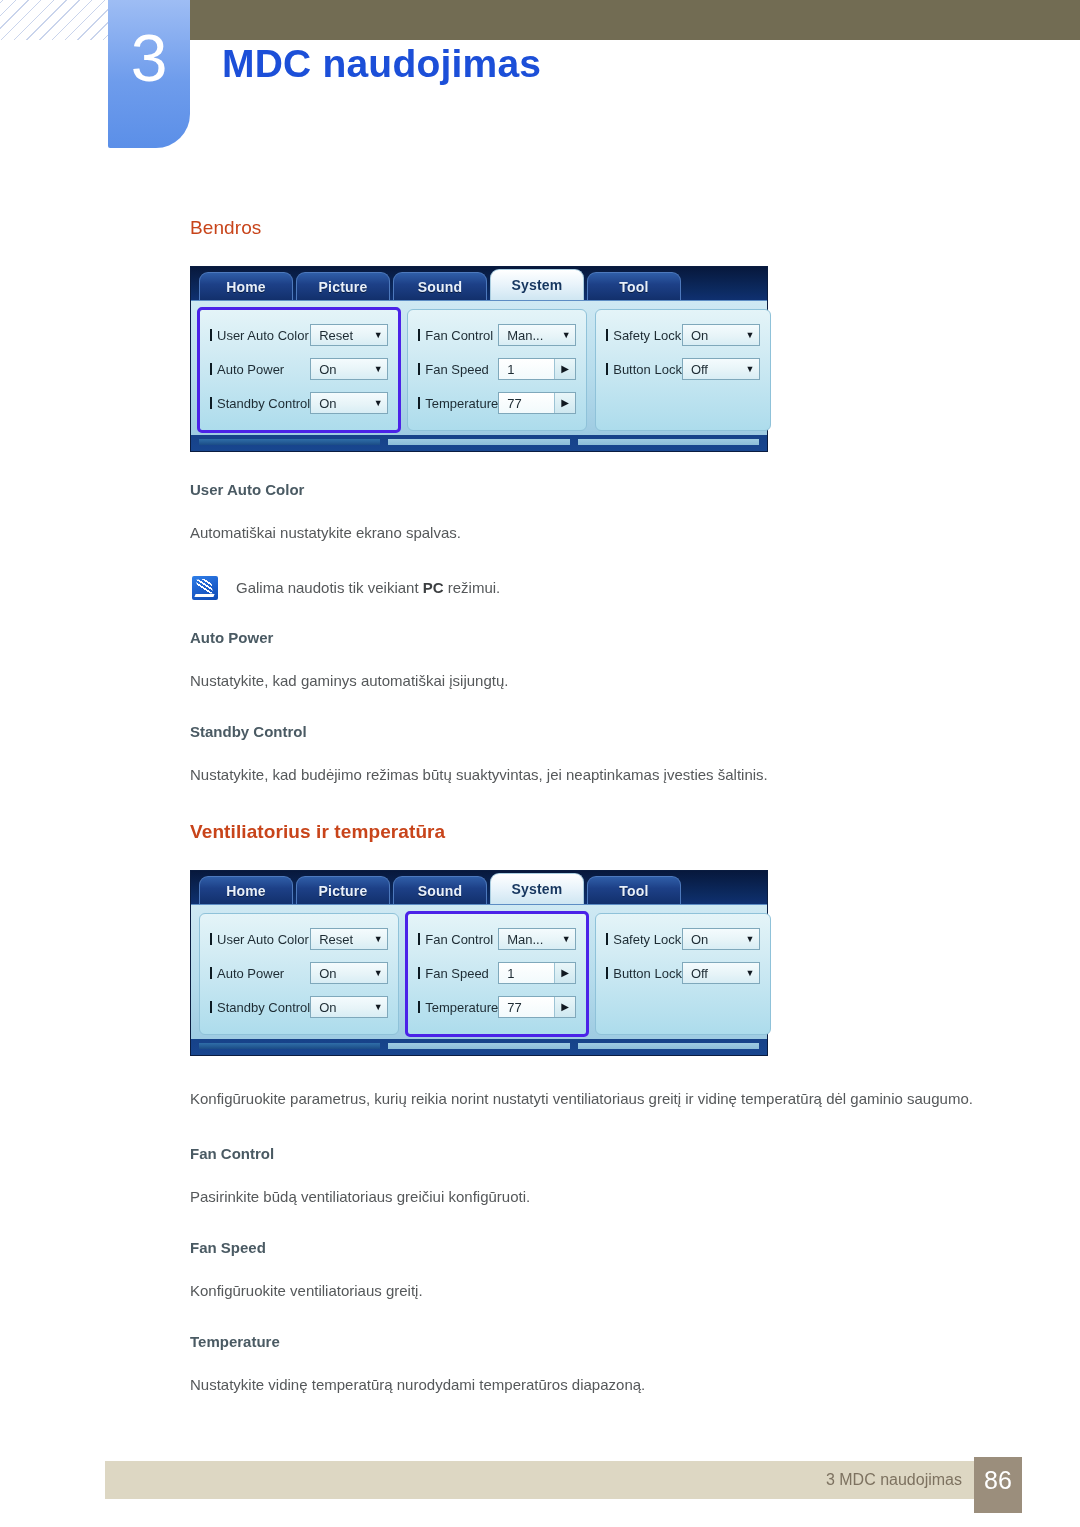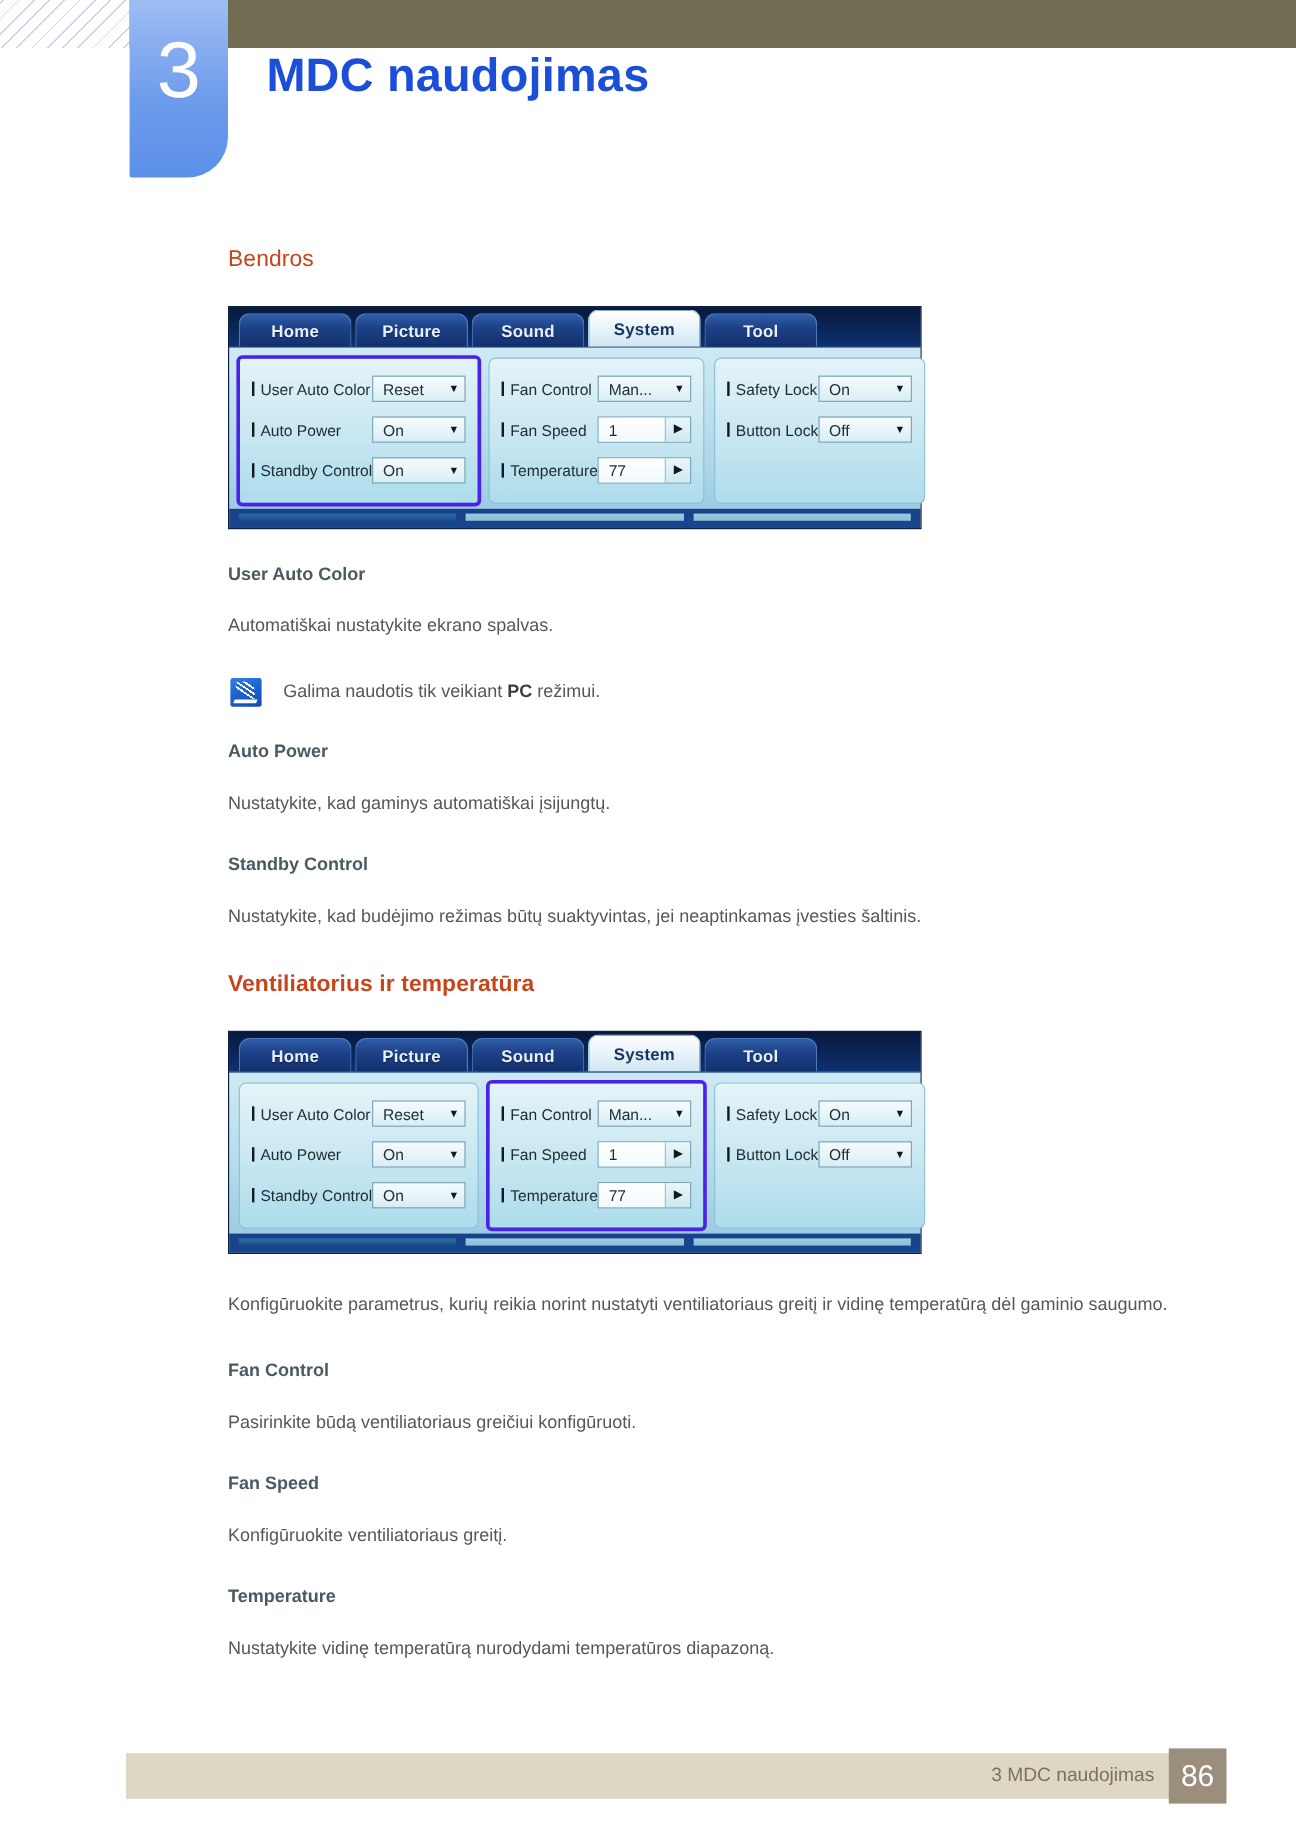--- a/index.html
+++ b/index.html
@@ -66,21 +66,21 @@
   }
 
   
   .content {
     position: absolute;
     left: 190px; top: 200px;
     width: 788px;
   }
 
   h2.sect-head {
-    margin: 5px 0 26px 0;
+    margin: 16px 0 26px 0;
     font-size: 19px;
     line-height: 24px;
     color: #c8441a;
     font-weight: bold;
     letter-spacing: 0.1px;
   }
   h2.sect-head.plain { font-weight: normal; }
 
   h3.sub-head {
     margin: 0 0 18px 0;
@@ -292,21 +292,21 @@
     position: absolute;
     right: 60px; top: 0;
     height: 52px;
     line-height: 38px;
     font-size: 16px;
     color: #7d7260;
   }
   .footer-page {
     position: absolute;
     right: 0; top: -4px;
-    width: 48px; height: 46px;
+    width: 48px; height: 56px;
     background: #9b8e7c;
     color: #ffffff;
     font-size: 25px;
     line-height: 46px;
     text-align: center;
   }
 </style>
 </head>
 <body>
 

